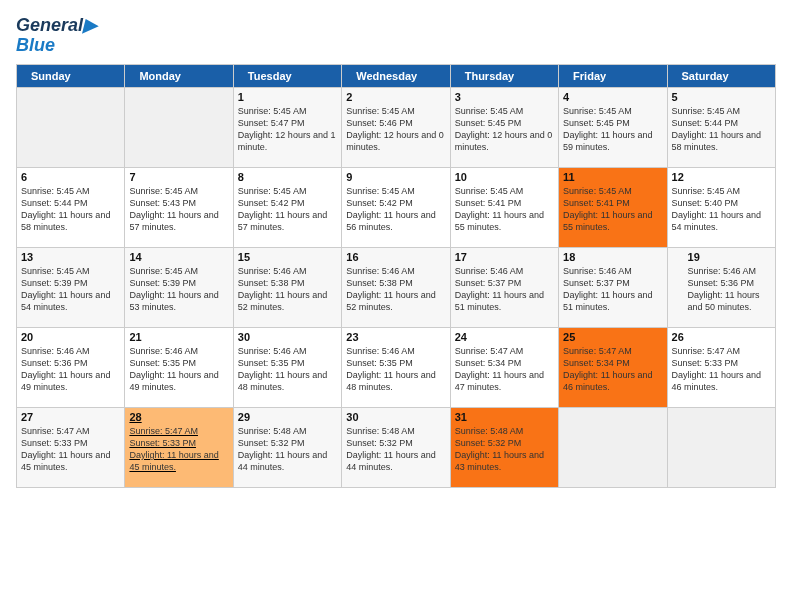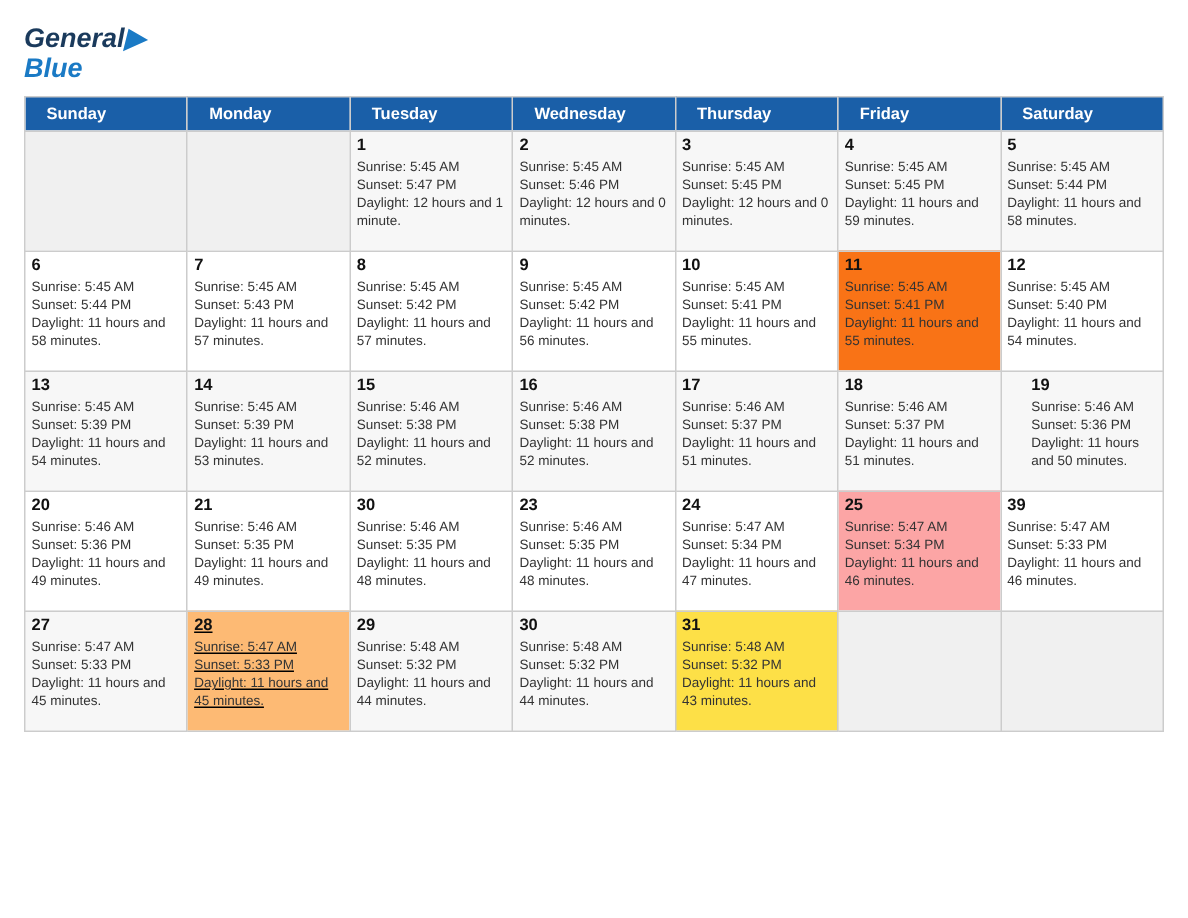--- a/index.html
+++ b/index.html
@@ -214,47 +214,47 @@
           <div class="day-info">Sunrise: 5:46 AM<br>Sunset: 5:35 PM<br>Daylight: 11 hours and 48 minutes.</div>
         </td>
         <td style="background: rgb(255, 255, 255);">
           <div class="day-num">23</div>
           <div class="day-info">Sunrise: 5:46 AM<br>Sunset: 5:35 PM<br>Daylight: 11 hours and 48 minutes.</div>
         </td>
         <td style="background: rgb(255, 255, 255);">
           <div class="day-num">24</div>
           <div class="day-info">Sunrise: 5:47 AM<br>Sunset: 5:34 PM<br>Daylight: 11 hours and 47 minutes.</div>
         </td>
-        <td style="background: #fca5a5;">
+        <td style="background: #f97316;">
           <div class="day-num">25</div>
           <div class="day-info">Sunrise: 5:47 AM<br>Sunset: 5:34 PM<br>Daylight: 11 hours and 46 minutes.</div>
         </td>
         <td style="background: rgb(255, 255, 255);">
-          <div class="day-num">39</div>
+          <div class="day-num">26</div>
           <div class="day-info">Sunrise: 5:47 AM<br>Sunset: 5:33 PM<br>Daylight: 11 hours and 46 minutes.</div>
         </td>
       </tr>
       <tr>
         <td style="background: rgb(247, 247, 247);">
           <div class="day-num">27</div>
           <div class="day-info">Sunrise: 5:47 AM<br>Sunset: 5:33 PM<br>Daylight: 11 hours and 45 minutes.</div>
         </td>
         <td style="background: #fdba74; text-decoration: underline;">
           <div class="day-num">28</div>
           <div class="day-info">Sunrise: 5:47 AM<br>Sunset: 5:33 PM<br>Daylight: 11 hours and 45 minutes.</div>
         </td>
         <td style="background: rgb(247, 247, 247);">
           <div class="day-num">29</div>
           <div class="day-info">Sunrise: 5:48 AM<br>Sunset: 5:32 PM<br>Daylight: 11 hours and 44 minutes.</div>
         </td>
         <td style="background: rgb(247, 247, 247);">
           <div class="day-num">30</div>
           <div class="day-info">Sunrise: 5:48 AM<br>Sunset: 5:32 PM<br>Daylight: 11 hours and 44 minutes.</div>
         </td>
-        <td style="background: #fde047;">
+        <td style="background: #f97316;">
           <div class="day-num">31</div>
           <div class="day-info">Sunrise: 5:48 AM<br>Sunset: 5:32 PM<br>Daylight: 11 hours and 43 minutes.</div>
         </td>
         <td class="empty-cell"></td>
         <td class="empty-cell"></td>
       </tr>
     </tbody>
 </table>
 
 </body></html>

